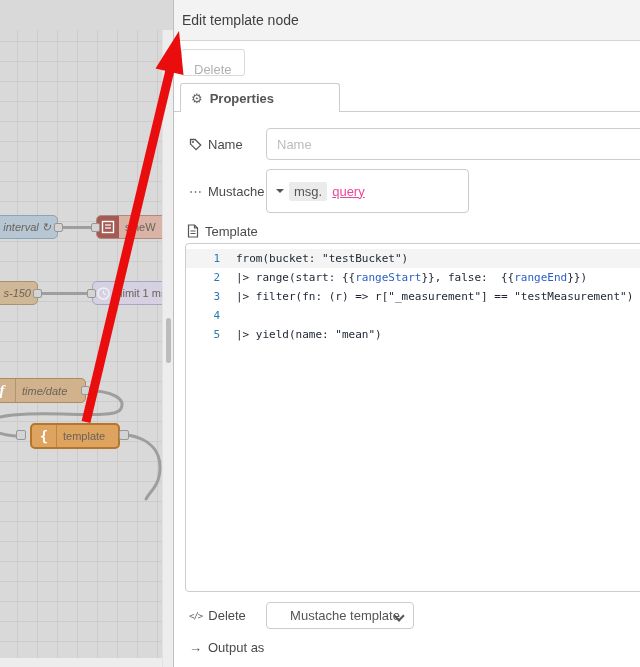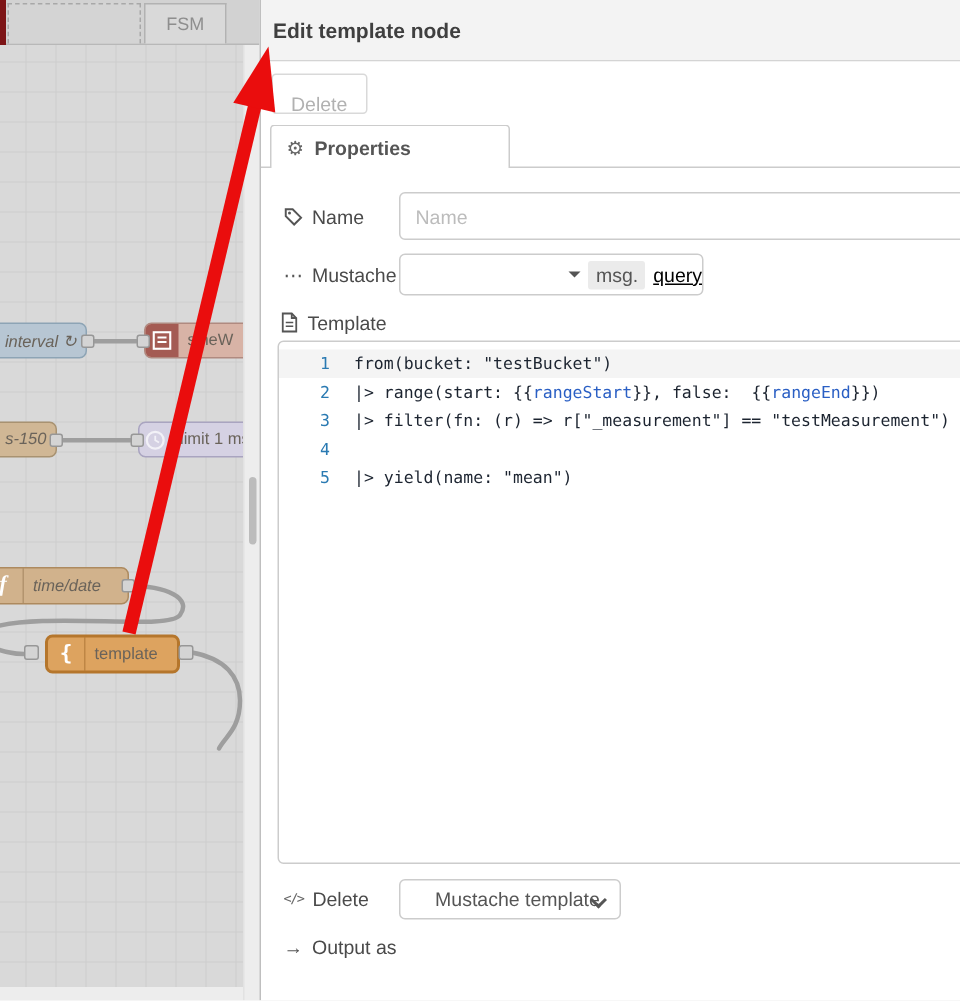--- a/index.html
+++ b/index.html
@@ -39,45 +39,45 @@
         font:bold italic 15px "Liberation Serif",serif;color:#fff;}
   .n-template{left:30px;top:393px;width:90px;height:26px;background:#dda35f;border:2px solid #b5762c;}
   .n-template .nicon{width:24px;border-right:1px solid rgba(120,70,10,.3);
         font:bold 14px "DejaVu Sans Mono",monospace;color:#fff;}
   .port{position:absolute;width:9px;height:9px;background:#d4d4d4;border:1px solid #979797;border-radius:2px;box-sizing:border-box;}
   .port.big{width:10px;height:10px;}
   
   #tray{position:absolute;left:173px;top:0;width:467px;height:667px;background:#fff;
         border-left:1px solid #bfbfbf;box-sizing:border-box;overflow:hidden;}
   .tray-header{height:41px;background:#f3f3f3;border-bottom:1px solid #d4d4d4;display:flex;align-items:center;
-        padding-left:8px;font-size:14px;font-weight:bold;color:#3f3f3f;box-sizing:border-box;}
+        padding-left:8px;font-size:14px;font-weight:normal;color:#3f3f3f;box-sizing:border-box;}
   .toolbar{height:42px;position:relative;background:#fff;}
   .btn-delete{position:absolute;left:7px;top:8px;height:27px;padding:12px 12px;background:#fff;
         border:1px solid #d9d9d9;border-radius:3px;color:#b1b1b1;font-size:13px;
         font-family:"Liberation Sans",sans-serif;}
   .tabrow{height:29px;position:relative;}
   .tabrow::after{content:"";position:absolute;left:0;right:0;bottom:0;border-bottom:1px solid #ccc;}
   .proptab{position:absolute;left:6px;top:0;width:160px;height:29px;background:#fff;z-index:2;
         border:1px solid #ccc;border-bottom:none;border-radius:3px 3px 0 0;display:flex;align-items:center;
         gap:7px;padding-left:10px;font-size:13px;font-weight:bold;color:#555;box-sizing:border-box;}
   .gear{font-size:13px;color:#666;font-weight:normal;}
   .content{position:relative;}
   .frow{display:flex;align-items:center;margin-left:15px;}
   .flabel{width:77px;flex-shrink:0;display:flex;align-items:center;gap:6px;font-size:13px;color:#4a4a4a;}
   .row-name{margin-top:16px;}
   .row-name input{flex:1;height:32px;margin-right:-10px;border:1px solid #ccc;border-radius:4px;
         padding-left:10px;font-size:13px;color:#333;font-family:"Liberation Sans",sans-serif;box-sizing:border-box;}
   .row-name input::placeholder{color:#bcbcbc;}
   .row-prop{margin-top:9px;}
-  .typedinput{display:flex;align-items:center;width:203px;height:28px;border:1px solid #ccc;border-radius:4px;
-        box-sizing:border-box;font-size:13px;overflow:hidden;background:#fff;justify-content:flex-end;}
+  .typedinput{display:flex;align-items:center;width:203px;height:44px;border:1px solid #ccc;border-radius:4px;
+        box-sizing:border-box;font-size:13px;overflow:hidden;background:#fff;}
   .ti-caret{width:0;height:0;border-left:4px solid transparent;border-right:4px solid transparent;
         border-top:4px solid #555;margin:0 5px 0 9px;}
   .ti-type{background:#ebebeb;color:#555;padding:2px 5px;border-radius:2px;margin-right:5px;}
-  .ti-value{color:#000000;text-decoration:underline;}
+  .ti-value{color:#ec4899;text-decoration:underline;}
   .row-tlabel{margin-top:10px;display:flex;align-items:center;gap:6px;margin-left:13px;
         font-size:13px;color:#4a4a4a;height:16px;}
   .code-editor{margin:4px 0 0 11px;width:462px;height:349px;border:1px solid #ccc;border-radius:4px;
         background:#fff;box-sizing:border-box;padding-top:5px;overflow:hidden;
         font:11px/19px "DejaVu Sans Mono",monospace;}
   .cl{display:flex;height:19px;}
   .cl.active{background:#f4f4f4;}
   .ln{width:34px;text-align:right;padding-right:16px;color:#2a7ab2;flex-shrink:0;}
   .ct{white-space:pre;color:#1c2430;}
   .ct .m{color:#2a5fc4;}
@@ -91,25 +91,20 @@
   .code-glyph{font-family:"DejaVu Sans Mono",monospace;font-size:9px;color:#666;letter-spacing:-1px;}
   
   #arrow{position:absolute;left:0;top:0;width:640px;height:667px;pointer-events:none;z-index:50;}
 </style>
 </head>
 <body>
 
 <div id="stage">
 
   <div id="flow">
-    <div class="tabbar">
-      <div class="deploy-strip"></div>
-      <div class="tab-dashed"></div>
-      <div class="tab-fsm">FSM</div>
-    </div>
 
     <div id="canvas">
       <svg class="wires" viewBox="0 0 162 628">
         <g fill="none" stroke="#9e9e9e" stroke-width="3" stroke-linecap="round">
           <path d="M 58 197.5 H 91"></path>
           <path d="M 37 263.5 H 87"></path>
           <path d="M 85 360.5 C 112 360.5 128 369 120 380 C 112 391 30 377 -8 389"></path>
           <path d="M -8 401 C 2 404 8 406 16 406"></path>
           <path d="M 128 405 C 150 409 160 421 160 437 C 160 456 150 461 146 469"></path>
         </g>

